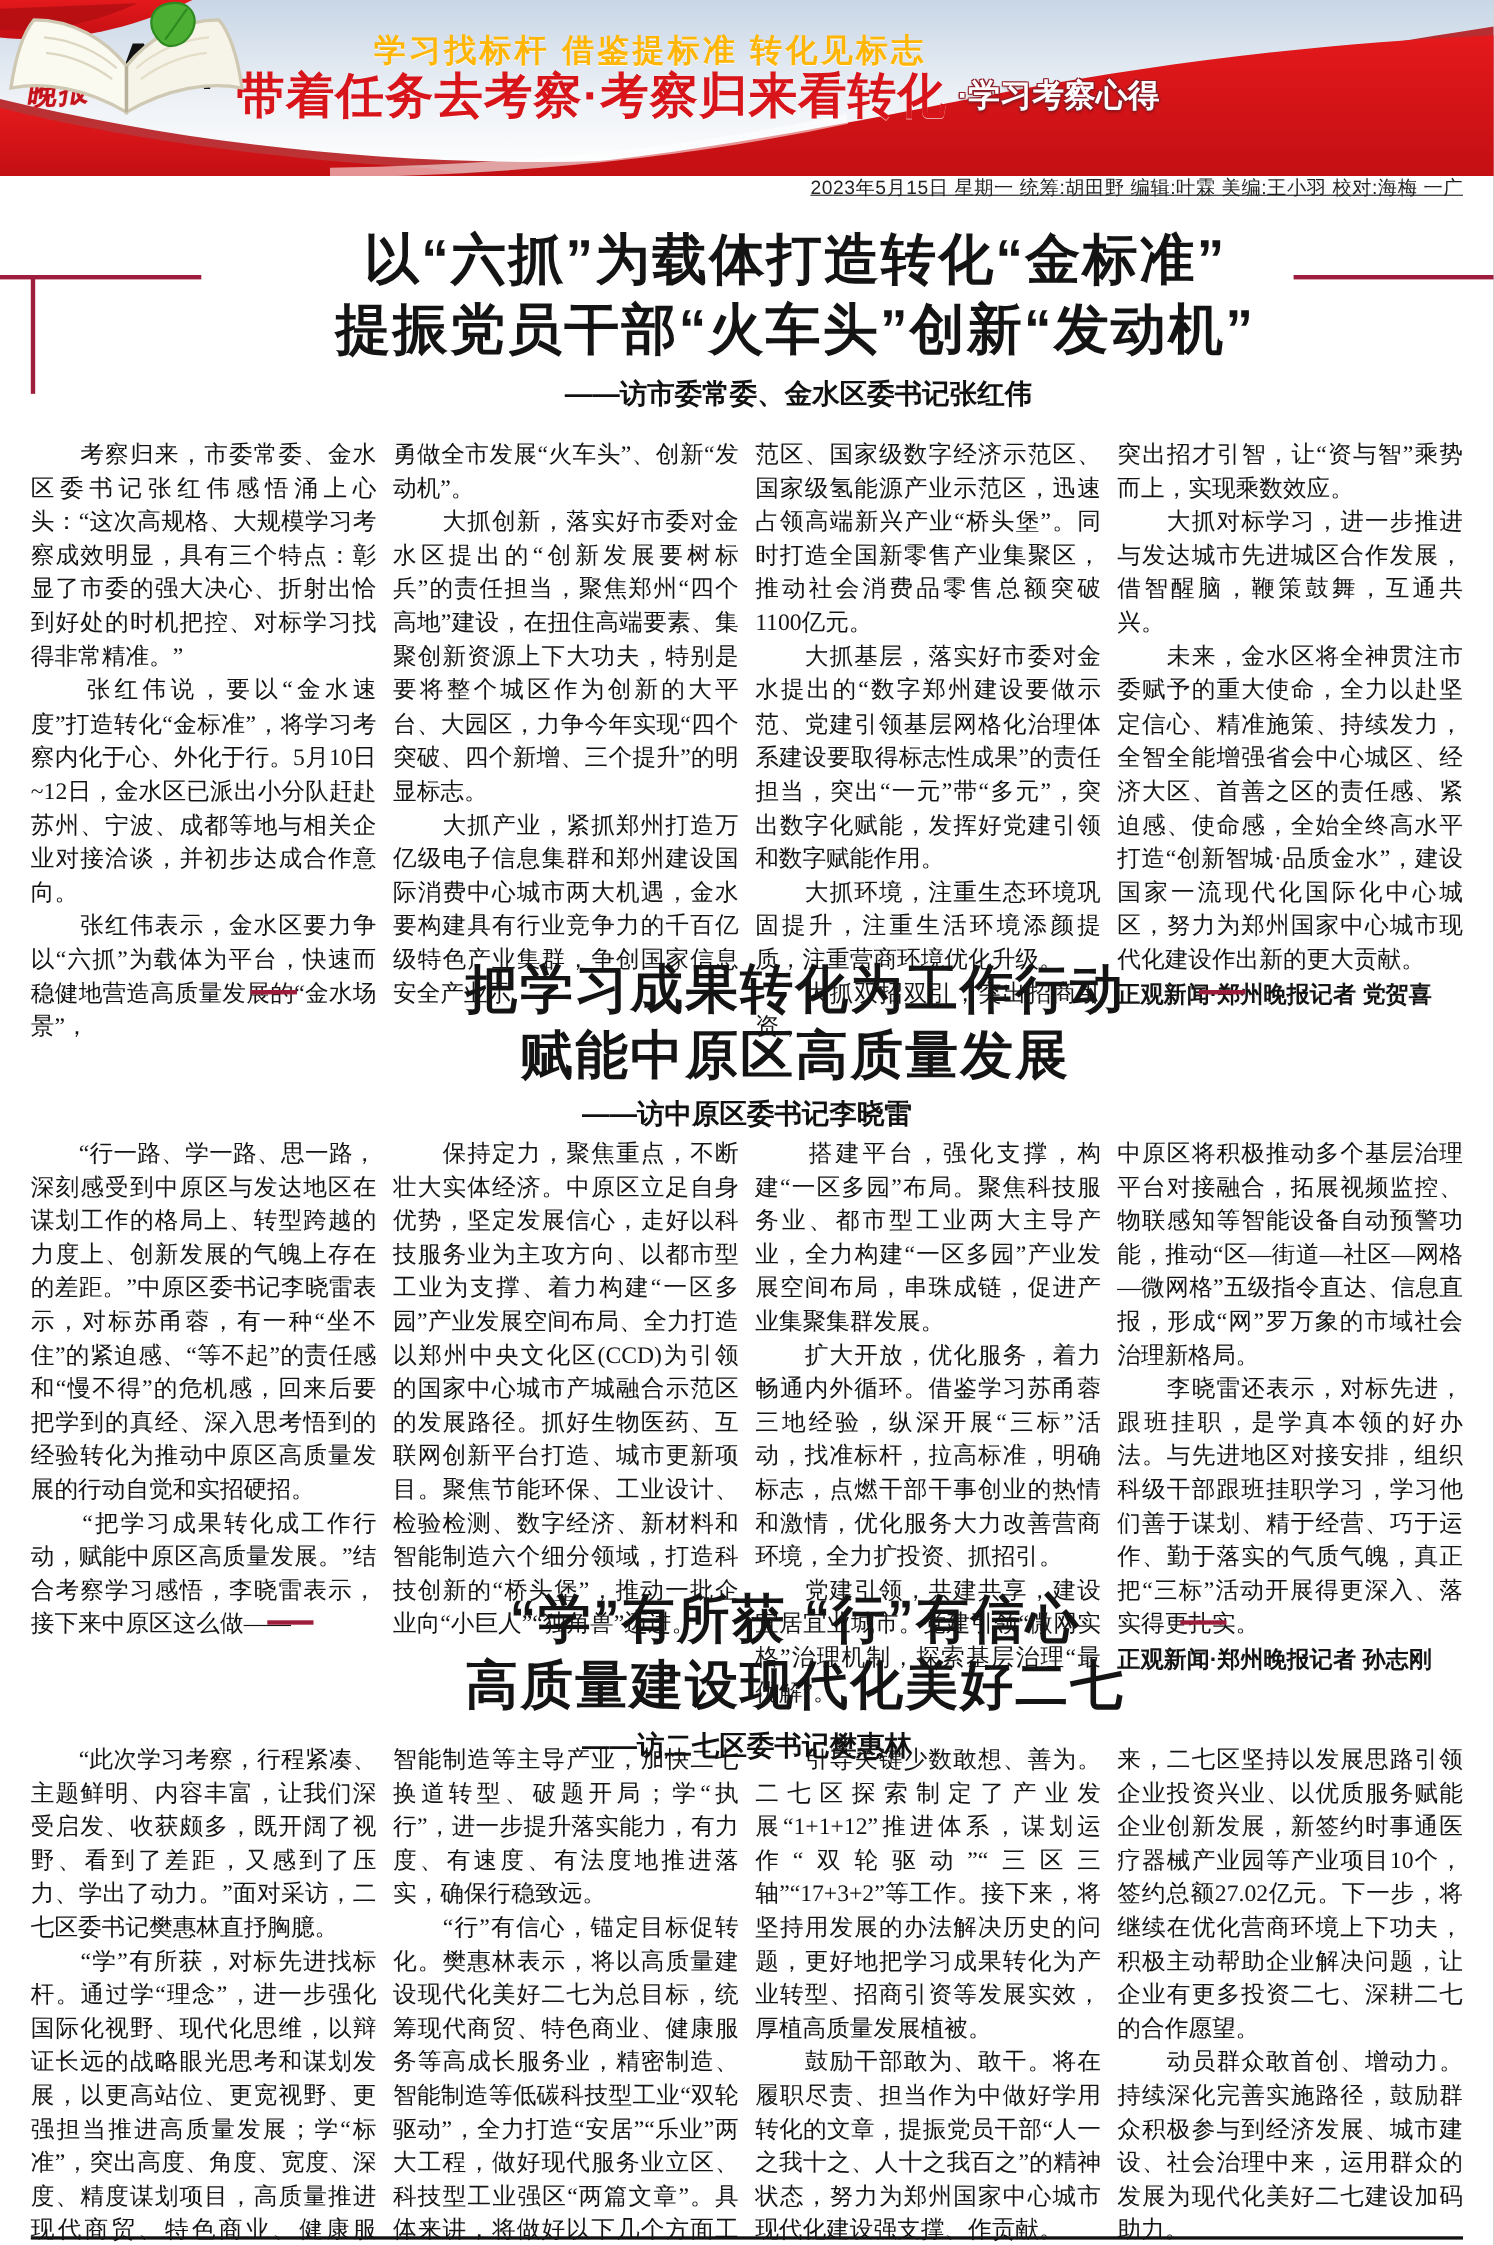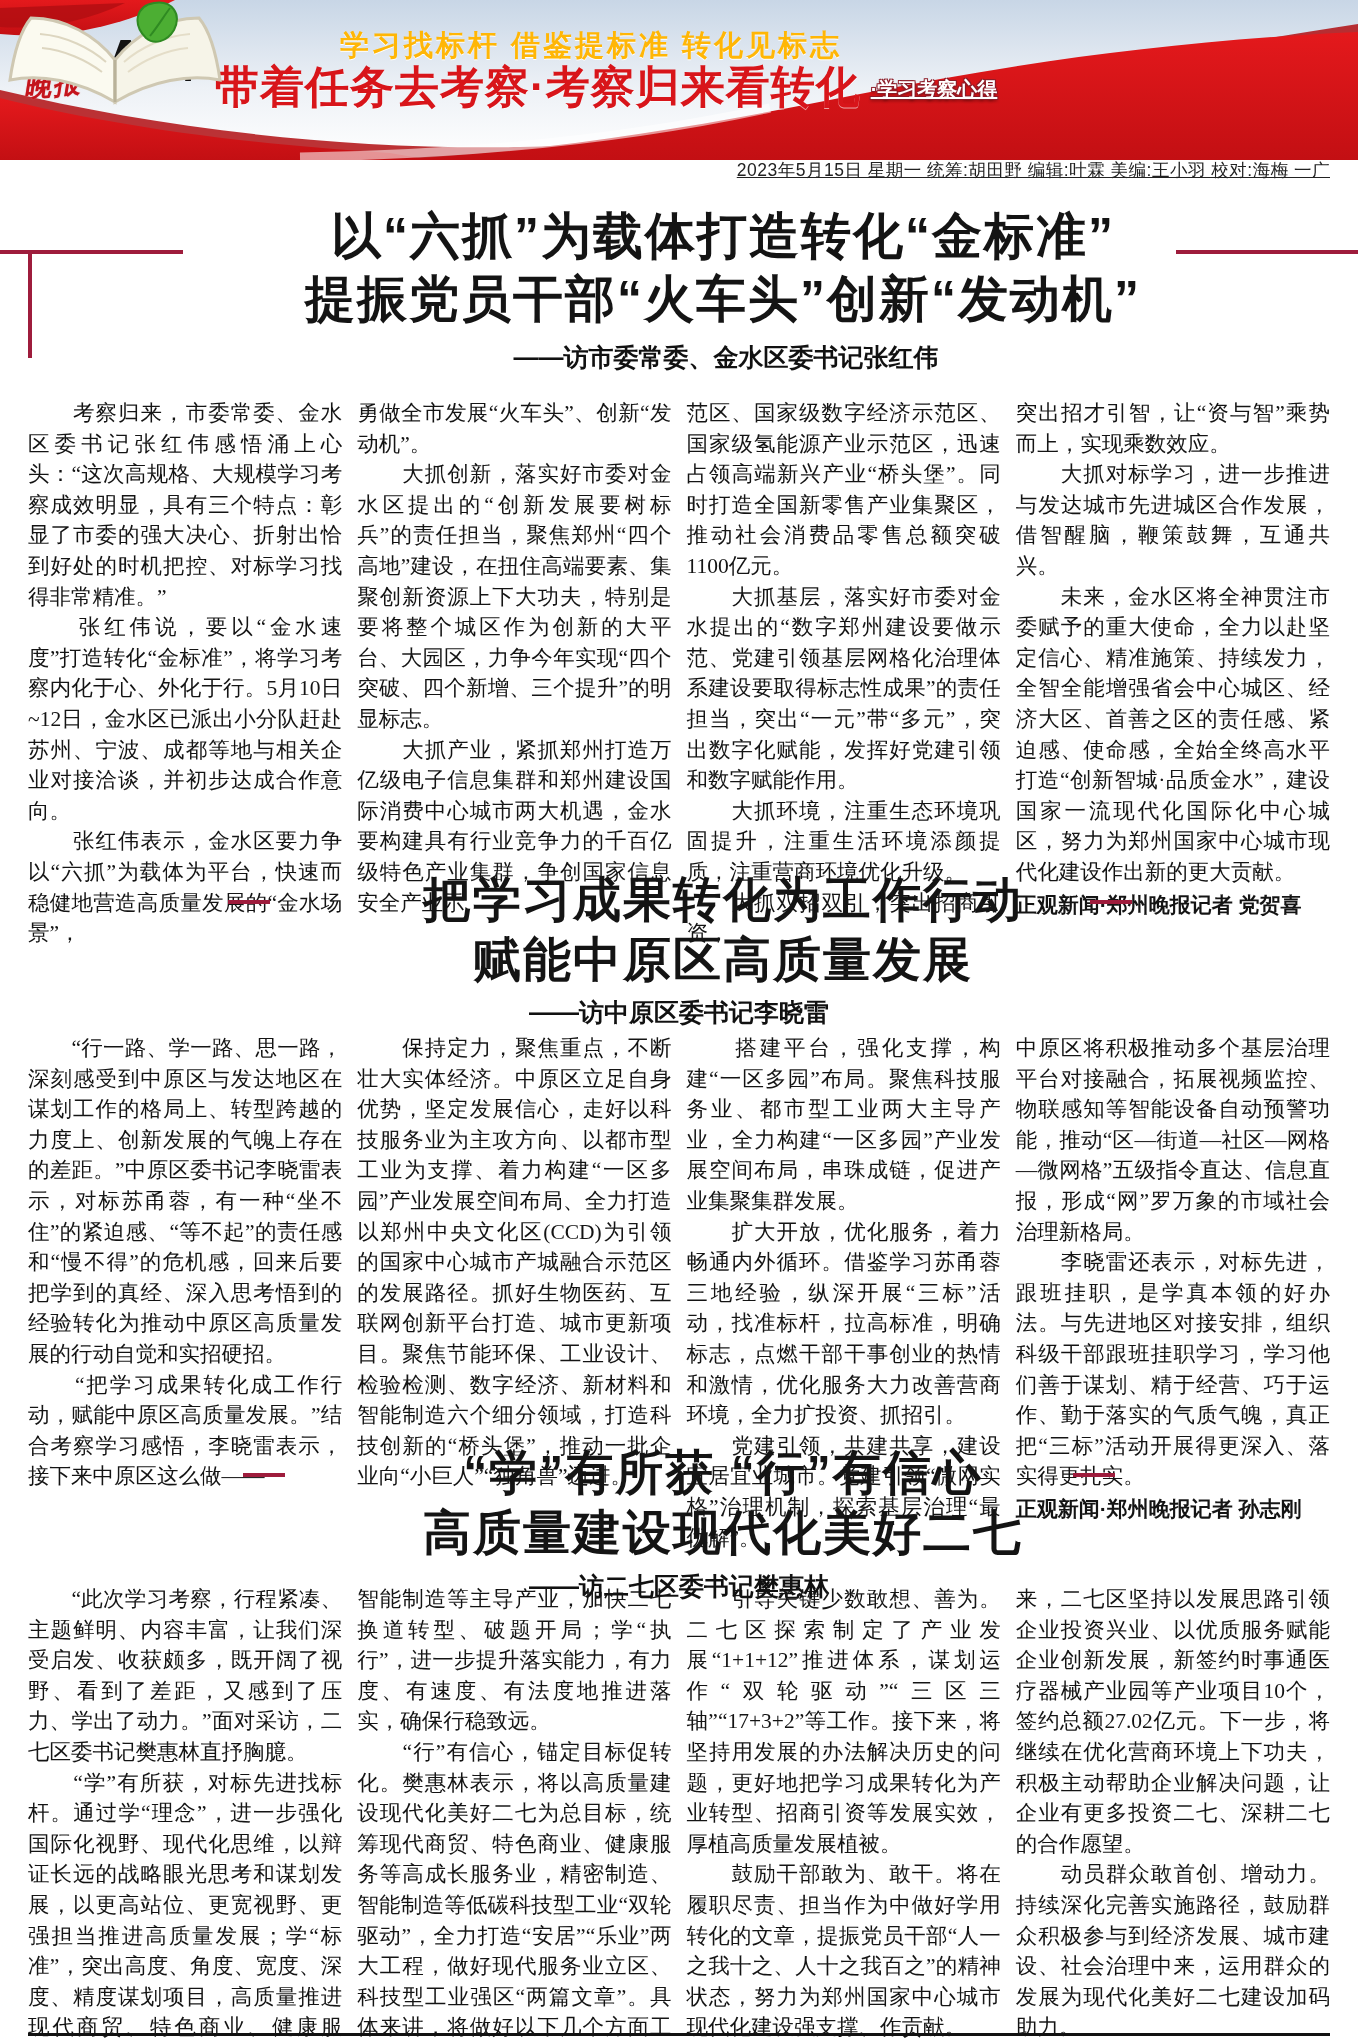--- a/index.html
+++ b/index.html
@@ -15,22 +15,22 @@
   .pageno{position:absolute;left:104px;top:26px;font-family:"Liberation Sans", sans-serif;
           font-weight:900;color:#121212;font-size:60px;letter-spacing:0;}
   .pageno small{font-size:44px;font-weight:900;letter-spacing:-1px;}
   .slogan{position:absolute;left:340px;top:26px;width:680px;text-align:left;
           font-family:"Liberation Sans", sans-serif;font-weight:900;font-size:29px;
           color:#ffb606;letter-spacing:3px;text-shadow:0 1px 0 #fff;}
   .banner-title-row{position:absolute;left:215px;top:58px;width:1000px;white-space:nowrap;}
   .banner-title{display:inline-block;font-family:"Liberation Sans", sans-serif;font-weight:900;
           font-size:44px;color:#d8151a;letter-spacing:1px;text-shadow:0 1px 0 rgba(255,255,255,.6);}
   .banner-sub{display:inline-block;margin-left:6px;font-family:"Liberation Sans", sans-serif;
-          font-weight:900;font-size:20px;color:#ffffff;vertical-align:6px;
-          text-shadow:-1px -1px 0 #8c1c28,1px -1px 0 #8c1c28,-1px 1px 0 #8c1c28,1px 1px 0 #8c1c28,0 2px 3px rgba(0,0,0,.35);text-decoration:underline;}
+          font-weight:900;font-size:29px;color:#ffffff;vertical-align:6px;
+          text-shadow:-1px -1px 0 #8c1c28,1px -1px 0 #8c1c28,-1px 1px 0 #8c1c28,1px 1px 0 #8c1c28,0 2px 3px rgba(0,0,0,.35);}
   .book-illu{position:absolute;right:58px;top:16px;}
   
   .dateline{position:absolute;top:158px;right:28px;font-family:"Liberation Sans", sans-serif;
             font-size:17.5px;color:#222;letter-spacing:.5px;text-decoration:underline;}
   
   .hl{position:absolute;left:0;width:1358px;text-align:center;
       font-family:"Liberation Sans", sans-serif;font-weight:900;color:#141414;letter-spacing:2px;padding-left:44px;}
   .hl.size1{font-size:50px;line-height:58px;}
   .hl.size2{font-size:48px;line-height:56px;}
   .subtitle{position:absolute;left:0;width:1358px;text-align:center;

